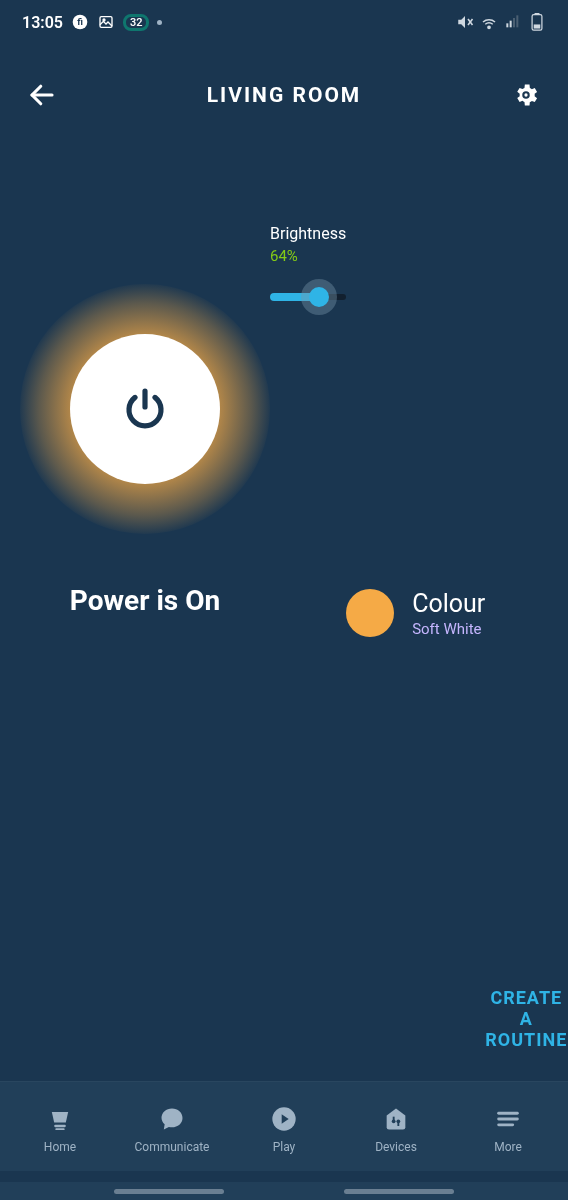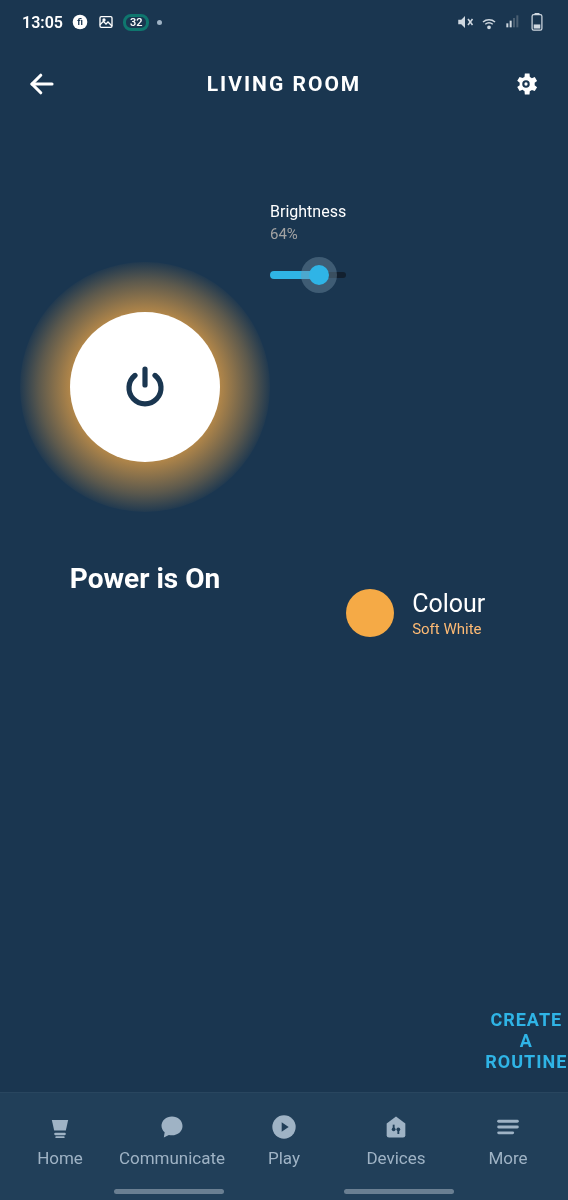--- a/index.html
+++ b/index.html
@@ -1,17 +1,17 @@
 <!DOCTYPE html>
 <html><head>
 <meta charset="utf-8">
 <style>
   * { margin: 0; padding: 0; box-sizing: border-box; font-family: -apple-system, BlinkMacSystemFont, "Segoe UI", Roboto, Helvetica, Arial, sans-serif; }
   html, body { width: 568px; height: 1200px; background: #1a3650; color: #ffffff; overflow: hidden; }
-  .root { width: 100%; height: 100%; display: flex; flex-direction: column; }
+  .root { width: 100%; height: 100%; display: flex; flex-direction: column; gap: 11px; }
 
   
   .status-bar { height: 36px; display: flex; align-items: center; justify-content: space-between; padding: 0 22px; font-size: 16px; font-weight: 500; margin-top: 4px; }
   .status-left { display: flex; align-items: center; gap: 8px; }
   .status-left .time { font-weight: 600; }
   .status-right { display: flex; align-items: center; gap: 6px; }
   .status-icon { width: 18px; height: 18px; display: flex; align-items: center; justify-content: center; }
   .status-pill { border: 3px solid #0f766e; border-radius: 8px; padding: 0 4px; font-size: 11px; height: 17px; display: flex; align-items: center; }
   .dot { width: 5px; height: 5px; background: #9fb3c5; border-radius: 50%; }
 
@@ -24,42 +24,42 @@
   
   .main { flex: 1; display: flex; flex-direction: row; padding: 0 20px; }
 
   .power-area { display: flex; flex-direction: column; align-items: center; margin-top: 150px; }
   .glow { width: 250px; height: 250px; border-radius: 50%; display: flex; align-items: center; justify-content: center; background: radial-gradient(circle, rgba(245,170,70,0.95) 0%, rgba(245,170,70,0.85) 35%, rgba(245,170,70,0.3) 60%, rgba(245,170,70,0) 72%); }
   .power-btn { width: 150px; height: 150px; background: #ffffff; border-radius: 50%; display: flex; align-items: center; justify-content: center; cursor: pointer; }
   .power-status { margin-top: 50px; font-size: 28px; font-weight: 700; }
 
   .brightness-section { margin-top: 90px; }
   .brightness-label { font-size: 16px; font-weight: 400; }
-  .brightness-value { font-size: 15px; color: #a3a3a3; margin-top: 4px; }
+  .brightness-value { font-size: 15px; color: #84cc16; margin-top: 4px; }
   .slider-wrap { margin-top: 20px; position: relative; height: 24px; }
   .track-bg { position: absolute; left: 0; right: 0; top: 50%; height: 6px; background: #12202f; border-radius: 3px; transform: translateY(-50%); }
   .track-fill { position: absolute; left: 0; top: 50%; height: 8px; background: #2fb4e6; border-radius: 4px; transform: translateY(-50%); }
   .thumb-halo { position: absolute; top: 50%; width: 36px; height: 36px; background: rgba(120,150,170,0.4); border-radius: 50%; transform: translate(-50%, -50%); display: flex; align-items: center; justify-content: center; }
   .thumb { width: 20px; height: 20px; background: #2fb4e6; border-radius: 50%; }
 
   .divider { height: 1px; background: #2d4b65; margin-top: 50px; }
 
   .colour-section { display: flex; align-items: center; gap: 18px; margin-top: 22px; cursor: pointer; }
   .colour-swatch { width: 48px; height: 48px; border-radius: 50%; }
   .colour-text { display: flex; flex-direction: column; }
   .colour-label { font-size: 25px; font-weight: 400; }
-  .colour-value { font-size: 15px; color: #fdba74; margin-top: 2px; }
+  .colour-value { font-size: 15px; color: #c4b5fd; margin-top: 2px; }
 
   .routine { text-align: center; font-size: 18px; font-weight: 700; color: #2fb4e6; letter-spacing: 1px; margin-top: auto; margin-bottom: 20px; cursor: pointer; }
 
   
   .bottom-nav { height: 90px; background: #213f59; display: flex; justify-content: space-around; align-items: center; padding: 6px 4px 2px; border-top: 1px solid rgba(255,255,255,0.04); }
   .nav-item { display: flex; flex-direction: column; align-items: center; gap: 6px; flex: 1; cursor: pointer; color: #9fb3c5; }
   .nav-icon { width: 30px; height: 30px; display: flex; align-items: center; justify-content: center; }
-  .nav-label { font-size: 17px; }
+  .nav-label { font-size: 12px; }
 
   .gesture-bar { height: 18px; display: flex; justify-content: center; align-items: center; gap: 120px; background: #213f59; }
   .gesture-pill { width: 110px; height: 5px; background: #6a7f92; border-radius: 3px; }
 </style>
 </head>
 <body>
 
 <div class="root">
 
   <div class="status-bar">

